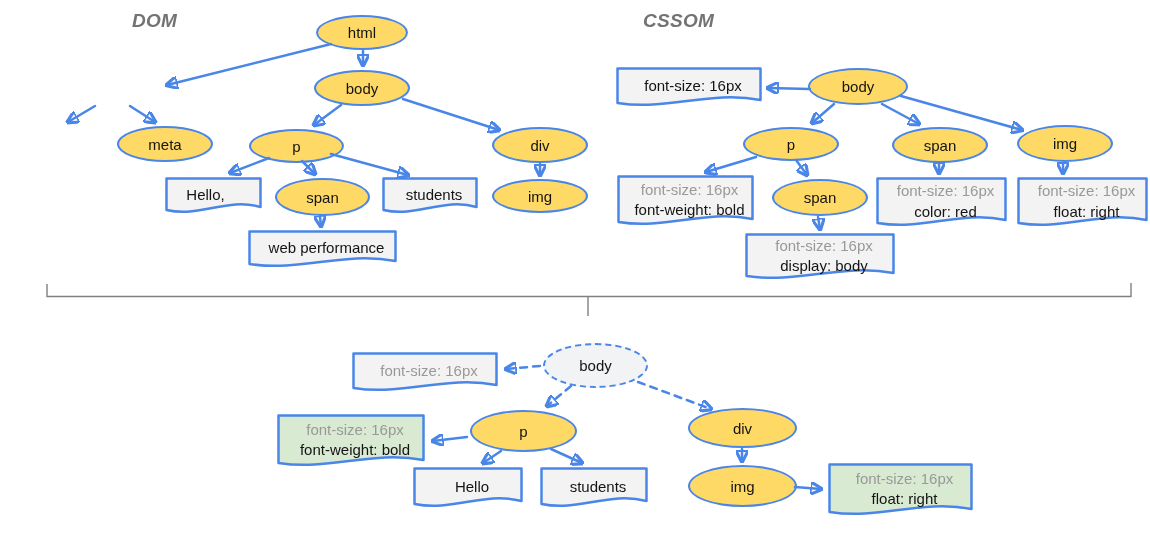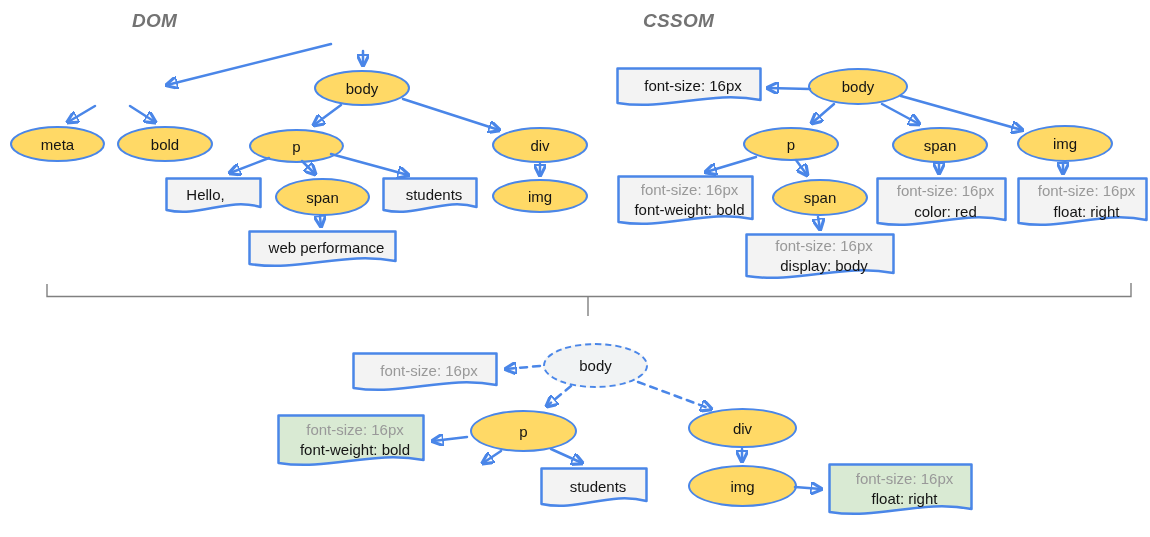--- a/index.html
+++ b/index.html
@@ -30,23 +30,23 @@
   #arrows path.brace{stroke:#808080;stroke-width:1.4;stroke-linecap:butt;}
 </style>
 </head>
 <body>
 
 <div id="canvas">
 
   <div class="sec-title" style="left:132px;top:10px">DOM</div>
   <div class="sec-title" style="left:643px;top:10px">CSSOM</div>
 
+  <div class="node" style="left:316px;top:15px;width:92px;height:35px">html</div>
   <div class="node" style="left:314px;top:70px;width:96px;height:36px">body</div>
-  <div class="node" style="left:10px;top:126px;width:95px;height:36px">meta</div>
-  <div class="node" style="left:117px;top:126px;width:96px;height:36px">bold</div>
+  <div class="node" style="left:117px;top:126px;width:96px;height:36px">meta</div>
   <div class="node" style="left:249px;top:129px;width:95px;height:34px">p</div>
   <div class="node" style="left:492px;top:127px;width:96px;height:36px">div</div>
   <div class="node" style="left:275px;top:178px;width:95px;height:38px">span</div>
   <div class="node" style="left:492px;top:179px;width:96px;height:34px">img</div>
 
   <div class="docbox" style="left:165px;top:177px;width:73px;height:36px">
       <svg width="97" height="48" viewBox="0 0 97 48" style="position: absolute; left: 0px; top: 0px; overflow: visible; z-index: 0;">
         <path d="M1.5 1.5 L95.5 1.5 L95.5 30 C 62.08 20 34.92 41 1.5 33 Z" fill="#F3F3F3" stroke="#4A86E8" stroke-width="2.5" stroke-linejoin="round"></path>
       </svg>
     <div class="doc-text">
@@ -144,20 +144,28 @@
     </div>
   </div>
   <div class="docbox" style="left:828px;top:463px;width:145px;height:52px">
       <svg width="145" height="64" viewBox="0 0 145 64" style="position: absolute; left: 0px; top: 0px; overflow: visible; z-index: 0;">
         <path d="M1.5 1.5 L143.5 1.5 L143.5 46 C 92.8 36 52.199999999999996 57 1.5 49 Z" fill="#D9EAD3" stroke="#4A86E8" stroke-width="2.5" stroke-linejoin="round"></path>
       </svg>
     <div class="doc-text">
       <span class="muted">font-size: 16px</span>
       <span>float: right</span>
     </div>
+  </div>
+  <div class="docbox" style="left:413px;top:467px;width:110px;height:40px">
+      <svg width="110" height="52" viewBox="0 0 110 52" style="position: absolute; left: 0px; top: 0px; overflow: visible; z-index: 0;">
+        <path d="M1.5 1.5 L108.5 1.5 L108.5 34 C 70.4 24 39.6 45 1.5 37 Z" fill="#F3F3F3" stroke="#4A86E8" stroke-width="2.5" stroke-linejoin="round"></path>
+      </svg>
+    <div class="doc-text">
+        <span>Hello</span>
+      </div>
   </div>
   <div class="docbox" style="left:540px;top:467px;width:108px;height:40px">
       <svg width="108" height="52" viewBox="0 0 108 52" style="position: absolute; left: 0px; top: 0px; overflow: visible; z-index: 0;">
         <path d="M1.5 1.5 L106.5 1.5 L106.5 34 C 69.12 24 38.879999999999995 45 1.5 37 Z" fill="#F3F3F3" stroke="#4A86E8" stroke-width="2.5" stroke-linejoin="round"></path>
       </svg>
     <div class="doc-text">
         <span>students</span>
       </div>
   </div>
 

